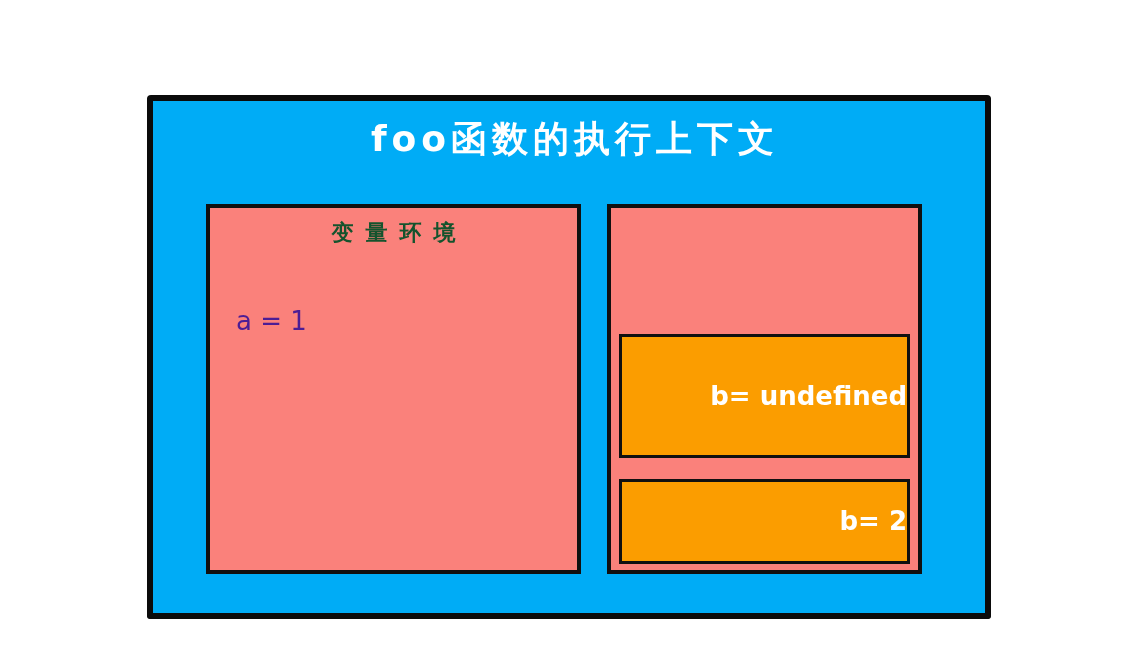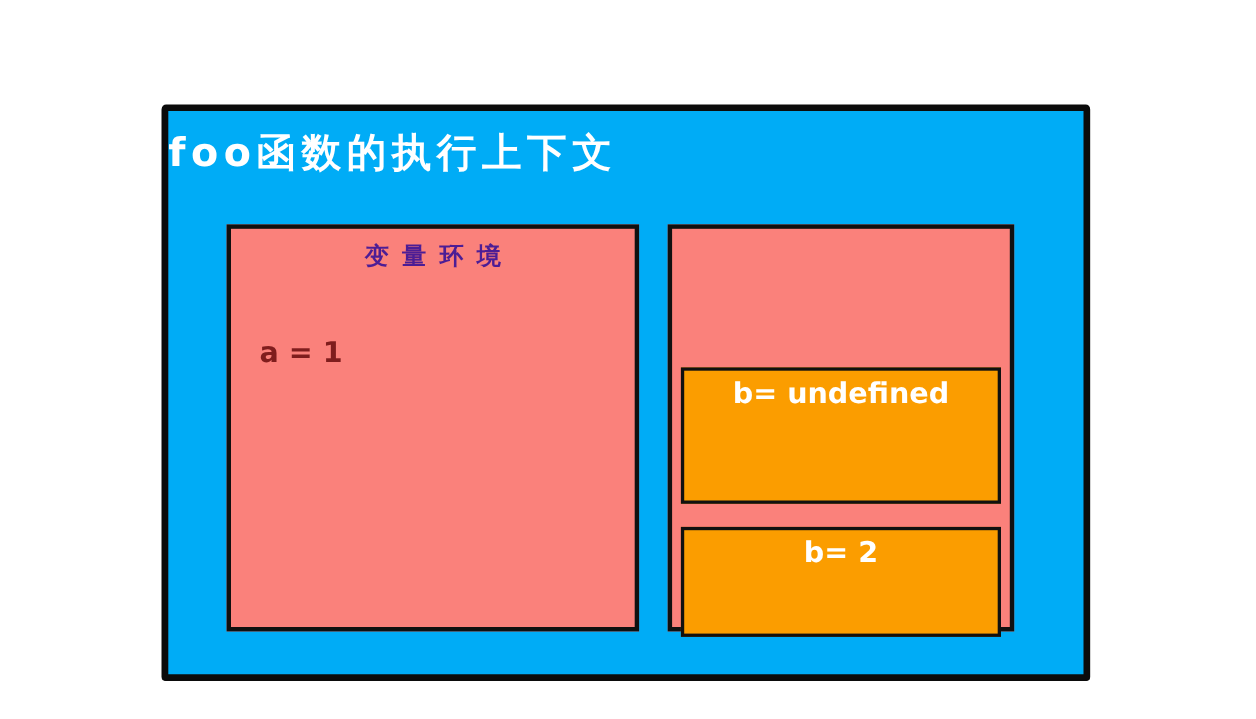--- a/index.html
+++ b/index.html
@@ -18,72 +18,74 @@
     left: 148px; top: 96px;
     width: 842px; height: 522px;
     background: #00ACF6;
     border: 5px solid #0b0b0b;
     border-radius: 3px;
     box-shadow: 0 0 0 1px #0b0b0b, 1px 1px 0 0 #222, -1px 1px 0 0 #222;
   }
   .exec-title {
     position: absolute;
     left: 0; right: 0; top: 14px;
+    text-align: center;
     color: #ffffff;
     font-size: 36px;
     font-weight: bold;
     letter-spacing: 5px;
     white-space: nowrap;
+    padding-left: 12px;
   }
 
   
   .env-box {
     position: absolute;
     background: #FA817B;
     border: 4px solid #101010;
   }
   .var-env { left: 53px; top: 103px; width: 375px; height: 370px; }
   .lex-env { left: 454px; top: 103px; width: 315px; height: 370px; }
 
   .env-title {
     position: absolute;
     left: 0; right: 0; top: 10px;
     text-align: center;
-    color: #4c1d95;
+    color: #14532d;
     font-size: 22px;
     font-weight: bold;
     letter-spacing: 12px;
     text-indent: 12px;
     white-space: nowrap;
   }
 
   .var-entry {
     position: absolute;
-    color: #7f1d1d;
+    color: #4c1d95;
     font-size: 26px;
-    font-weight: bold;
+    font-weight: normal;
     white-space: nowrap;
   }
   .var-entry.entry-a { left: 26px; top: 98px; }
   .var-entry.entry-c { left: 29px; top: 184px; }
 
   
   .lex-block {
     position: absolute;
     left: 8px;
     width: 291px;
     background: #FB9D00;
     border: 3px solid #101010;
     display: flex;
-    flex-direction: column;
+    flex-direction: row;
     align-items: center;
-    justify-content: space-between;
+    justify-content: flex-end;
   }
   .lex-block-1 { top: 126px; height: 124px; }
-  .lex-block-2 { top: 271px; height: 100px; }
+  .lex-block-2 { top: 271px; height: 85px; }
   .lex-line {
     color: #ffffff;
     font-size: 26px;
     font-weight: bold;
     line-height: 43px;
     text-align: center;
     white-space: nowrap;
   }
 </style>
 </head>

